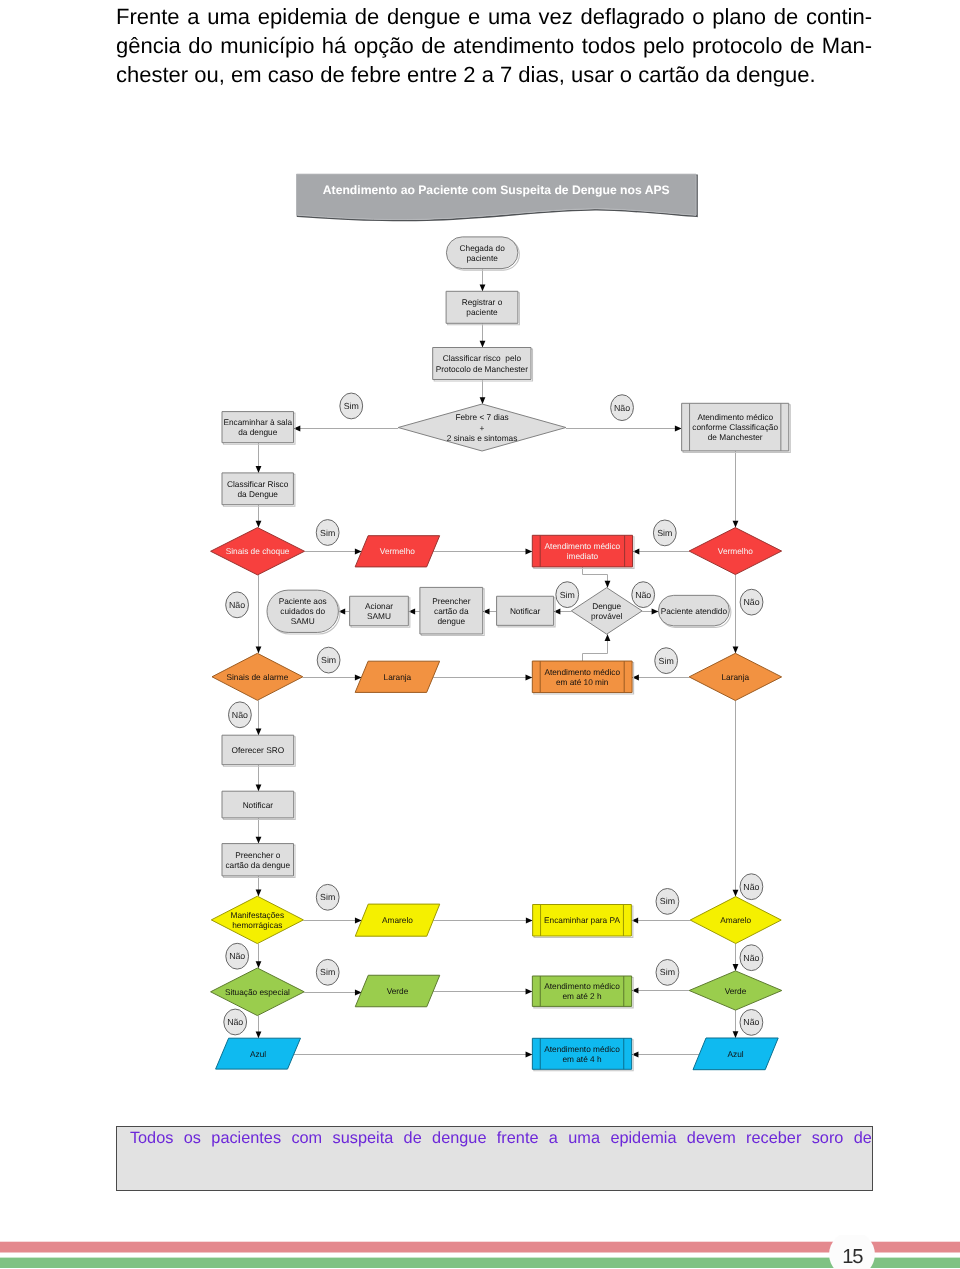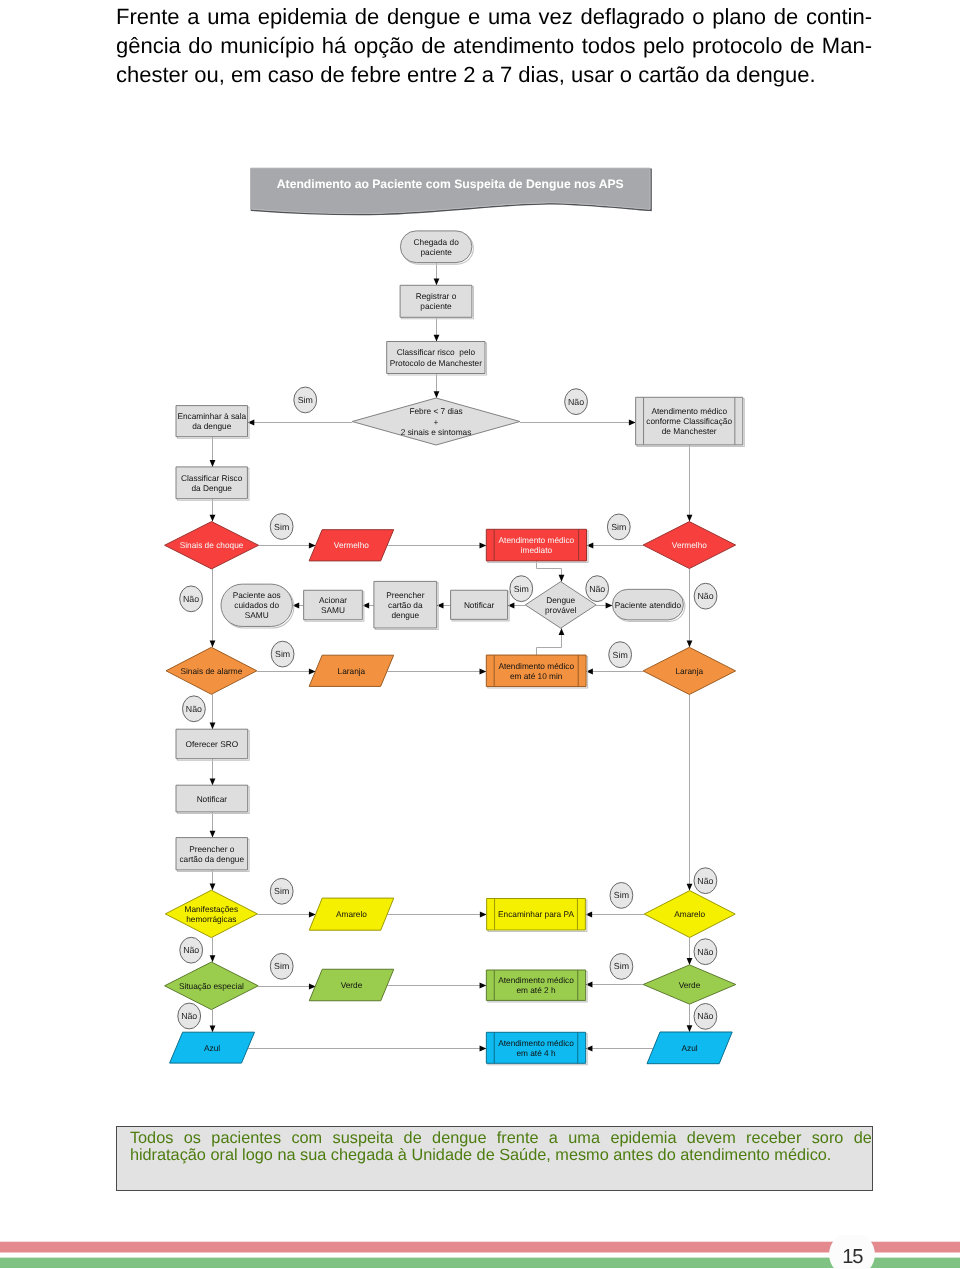--- a/index.html
+++ b/index.html
@@ -1,28 +1,28 @@
 <!DOCTYPE html>
 <html lang="pt-BR"><head>
 <meta charset="utf-8">
 <title>Atendimento ao Paciente com Suspeita de Dengue nos APS</title>
 <style>
   html,body{margin:0;padding:0;}
   body{width:960px;height:1269px;background:#ffffff;font-family:"Liberation Sans",sans-serif;overflow:hidden;position:relative;-webkit-font-smoothing:antialiased;text-rendering:geometricPrecision;}
   #intro{position:absolute;left:116px;top:2px;width:756px;font-size:22px;line-height:29.2px;color:#000000;text-align:justify;}
   #intro span{display:block;}
   #intro span.j{text-align-last:justify;}
-  #chart-wrap{position:absolute;left:0;top:6px;width:792px;height:1110px;}
+  #chart-wrap{position:absolute;left:0;top:12px;width:792px;height:1110px;padding-left:46px;}
   #chart{display:block;}
   #chart text{ -webkit-font-smoothing:antialiased; }
   #chart-wrap{ will-change: transform; }
   #important{position:absolute;left:116px;top:1126px;width:757px;height:65px;background:#e2e2e2;border:1.4px solid #4a4a4a;box-sizing:border-box;}
   #important .pad{padding:2.6px 0 0 12.9px;width:742px;}
   #important .ttl{font-weight:bold;font-size:16.3px;color:#080808;line-height:17.6px;}
-  #important .body{font-size:16.3px;color:#4d7c0f;line-height:17.6px;text-align:justify;}
+  #important .body{font-size:16.3px;color:#6d28d9;line-height:17.6px;text-align:justify;}
   #important .body span{display:block;}
   #important .body span.j{text-align-last:justify;}
   #footer{position:absolute;left:0;top:1235px;width:960px;height:34px;overflow:hidden;}
 </style>
 </head>
 <body>
 
 <div id="intro">
   <span class="j">Frente a uma epidemia de dengue e uma vez deflagrado o plano de contin-</span>
   <span class="j">gência do município há opção de atendimento todos pelo protocolo de Man-</span>
@@ -403,21 +403,20 @@
           <text x="705.4" y="1010.4" text-anchor="middle" dominant-baseline="central" font-family="Liberation Sans, sans-serif" font-size="8.8" fill="#1a1a1a">Não</text>
         </g>
       </g>
   </svg>
 </div>
 
 <div id="important">
   <div class="pad">
     <div class="body">
       <span class="j">Todos os pacientes com suspeita de dengue frente a uma epidemia devem receber soro de</span>
-      <span>hidratação oral logo na sua chegada à Unidade de Saúde, mesmo antes do atendimento médico.</span>
     </div>
   </div>
 </div>
 
 <div id="footer">
   <svg width="960" height="34" viewBox="0 0 960 34" xmlns="http://www.w3.org/2000/svg">
     <rect x="0" y="6.7" width="960" height="10.8" fill="#e4898e"></rect>
     <rect x="0" y="22.6" width="960" height="10.4" fill="#7fc283"></rect>
     <circle cx="852" cy="19.25" r="22.9" fill="#fcfcfc"></circle>
     <text id="pagenum" x="852.3" y="27.8" text-anchor="middle" font-family="Liberation Sans, sans-serif" font-size="20.2" letter-spacing="-1.3" fill="#2c2c2c">15</text>

